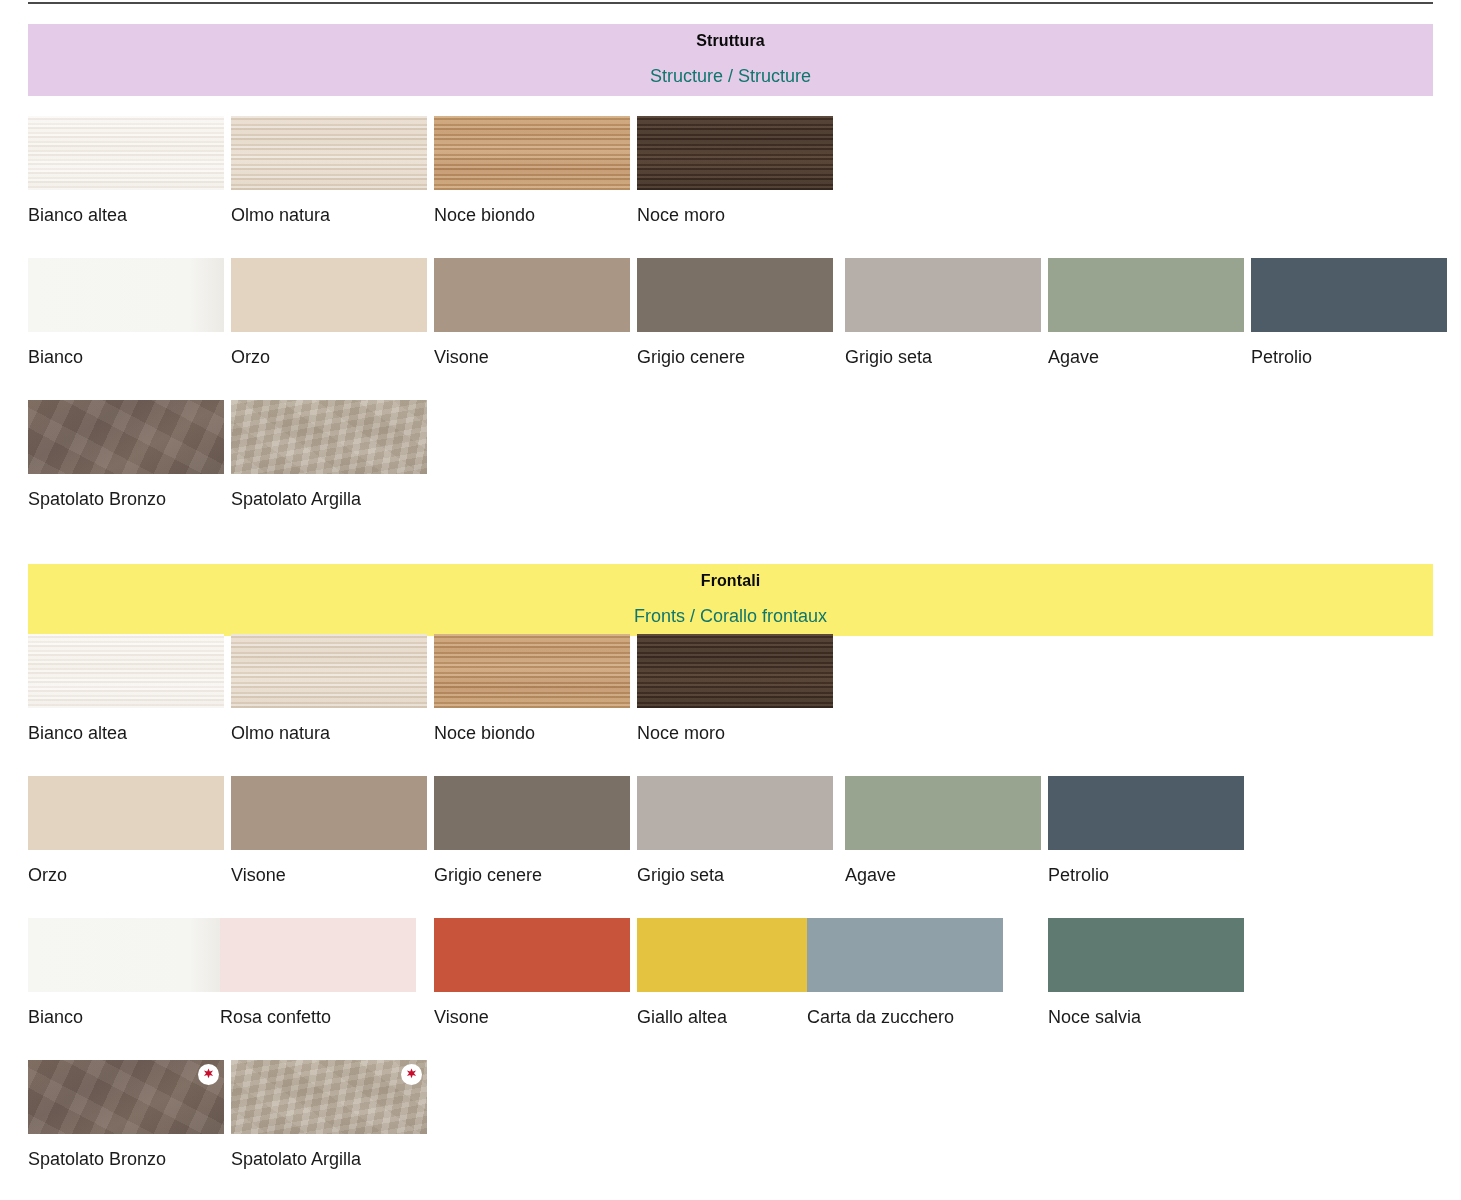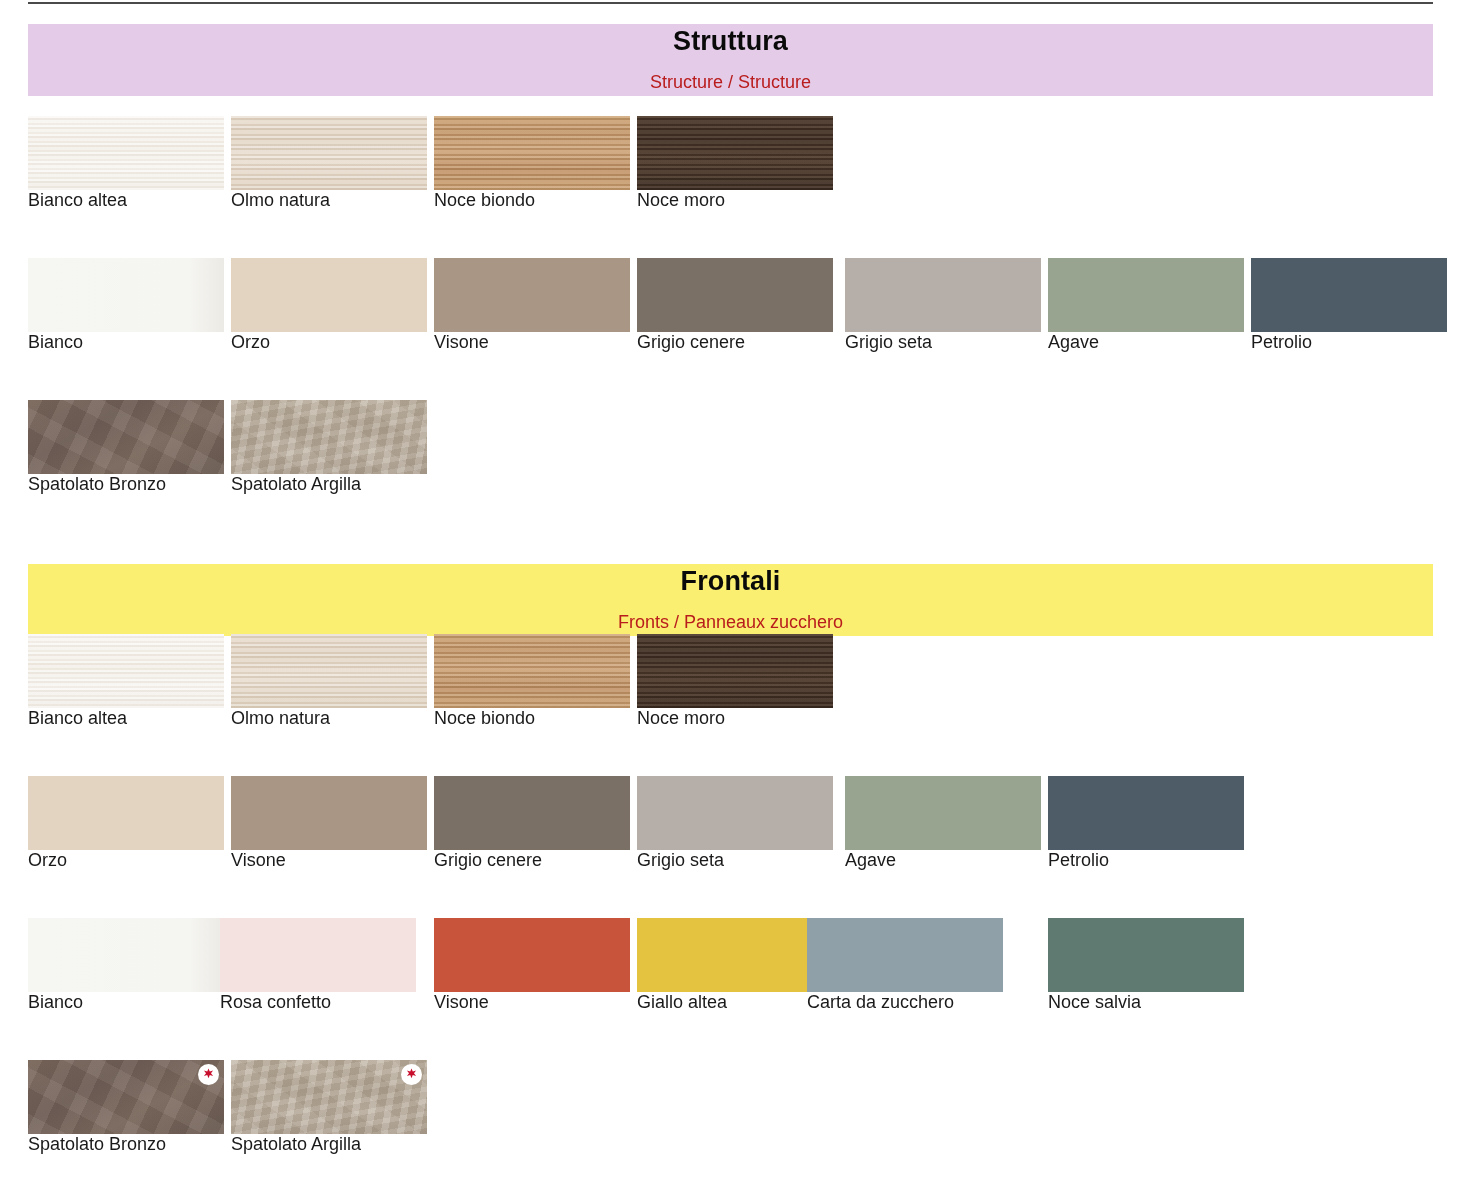--- a/index.html
+++ b/index.html
@@ -27,49 +27,50 @@
     position: absolute;
     left: 28px;
     width: 1405px;
     height: 72px;
     display: flex;
     flex-direction: column;
     align-items: center;
     justify-content: center;
   }
   .band-title {
-    font-size: 27px;
+    font-size: 16px;
     font-weight: bold;
     color: #0a0a0a;
     line-height: 1.15;
     letter-spacing: .1px;
   }
   .band-sub {
     font-size: 18px;
-    color: #b91c1c;
+    color: #0f766e;
     line-height: 1.35;
     margin-top: 13px;
   }
 
   
   .row { position: absolute; left: 0; width: 1461px; }
 
   .cell {
     position: absolute;
     top: 0;
     width: 196px;
   }
   .chip {
     width: 196px;
     height: 74px;
     position: relative;
     overflow: hidden;
   }
 
   .label {
+    margin-top: 15px;
     font-size: 18px;
     color: #1a1a1a;
     line-height: 1.2;
     white-space: nowrap;
   }
 
   
   .badge {
     position: absolute;
     top: 4px; right: 5px;
@@ -227,21 +228,21 @@
         <div class="label">Spatolato Bronzo</div>
       </div>
       <div class="cell" style="left: 231px;">
         <div class="chip s-argilla"></div>
         <div class="label">Spatolato Argilla</div>
       </div>
     </div>
 
   <div class="band" id="band-frontali" style="top: 564px; background: rgb(250, 239, 112);">
     <div class="band-title">Frontali</div>
-    <div class="band-sub">Fronts / Panneaux zucchero</div>
+    <div class="band-sub">Fronts / Corallo frontaux</div>
   </div>
 
   <div class="row" id="row-1-0" style="top:634px;">
       <div class="cell" style="left: 28px;">
         <div class="chip w-bianco-altea"></div>
         <div class="label">Bianco altea</div>
       </div>
       <div class="cell" style="left: 231px;">
         <div class="chip w-olmo-natura"></div>
         <div class="label">Olmo natura</div>

